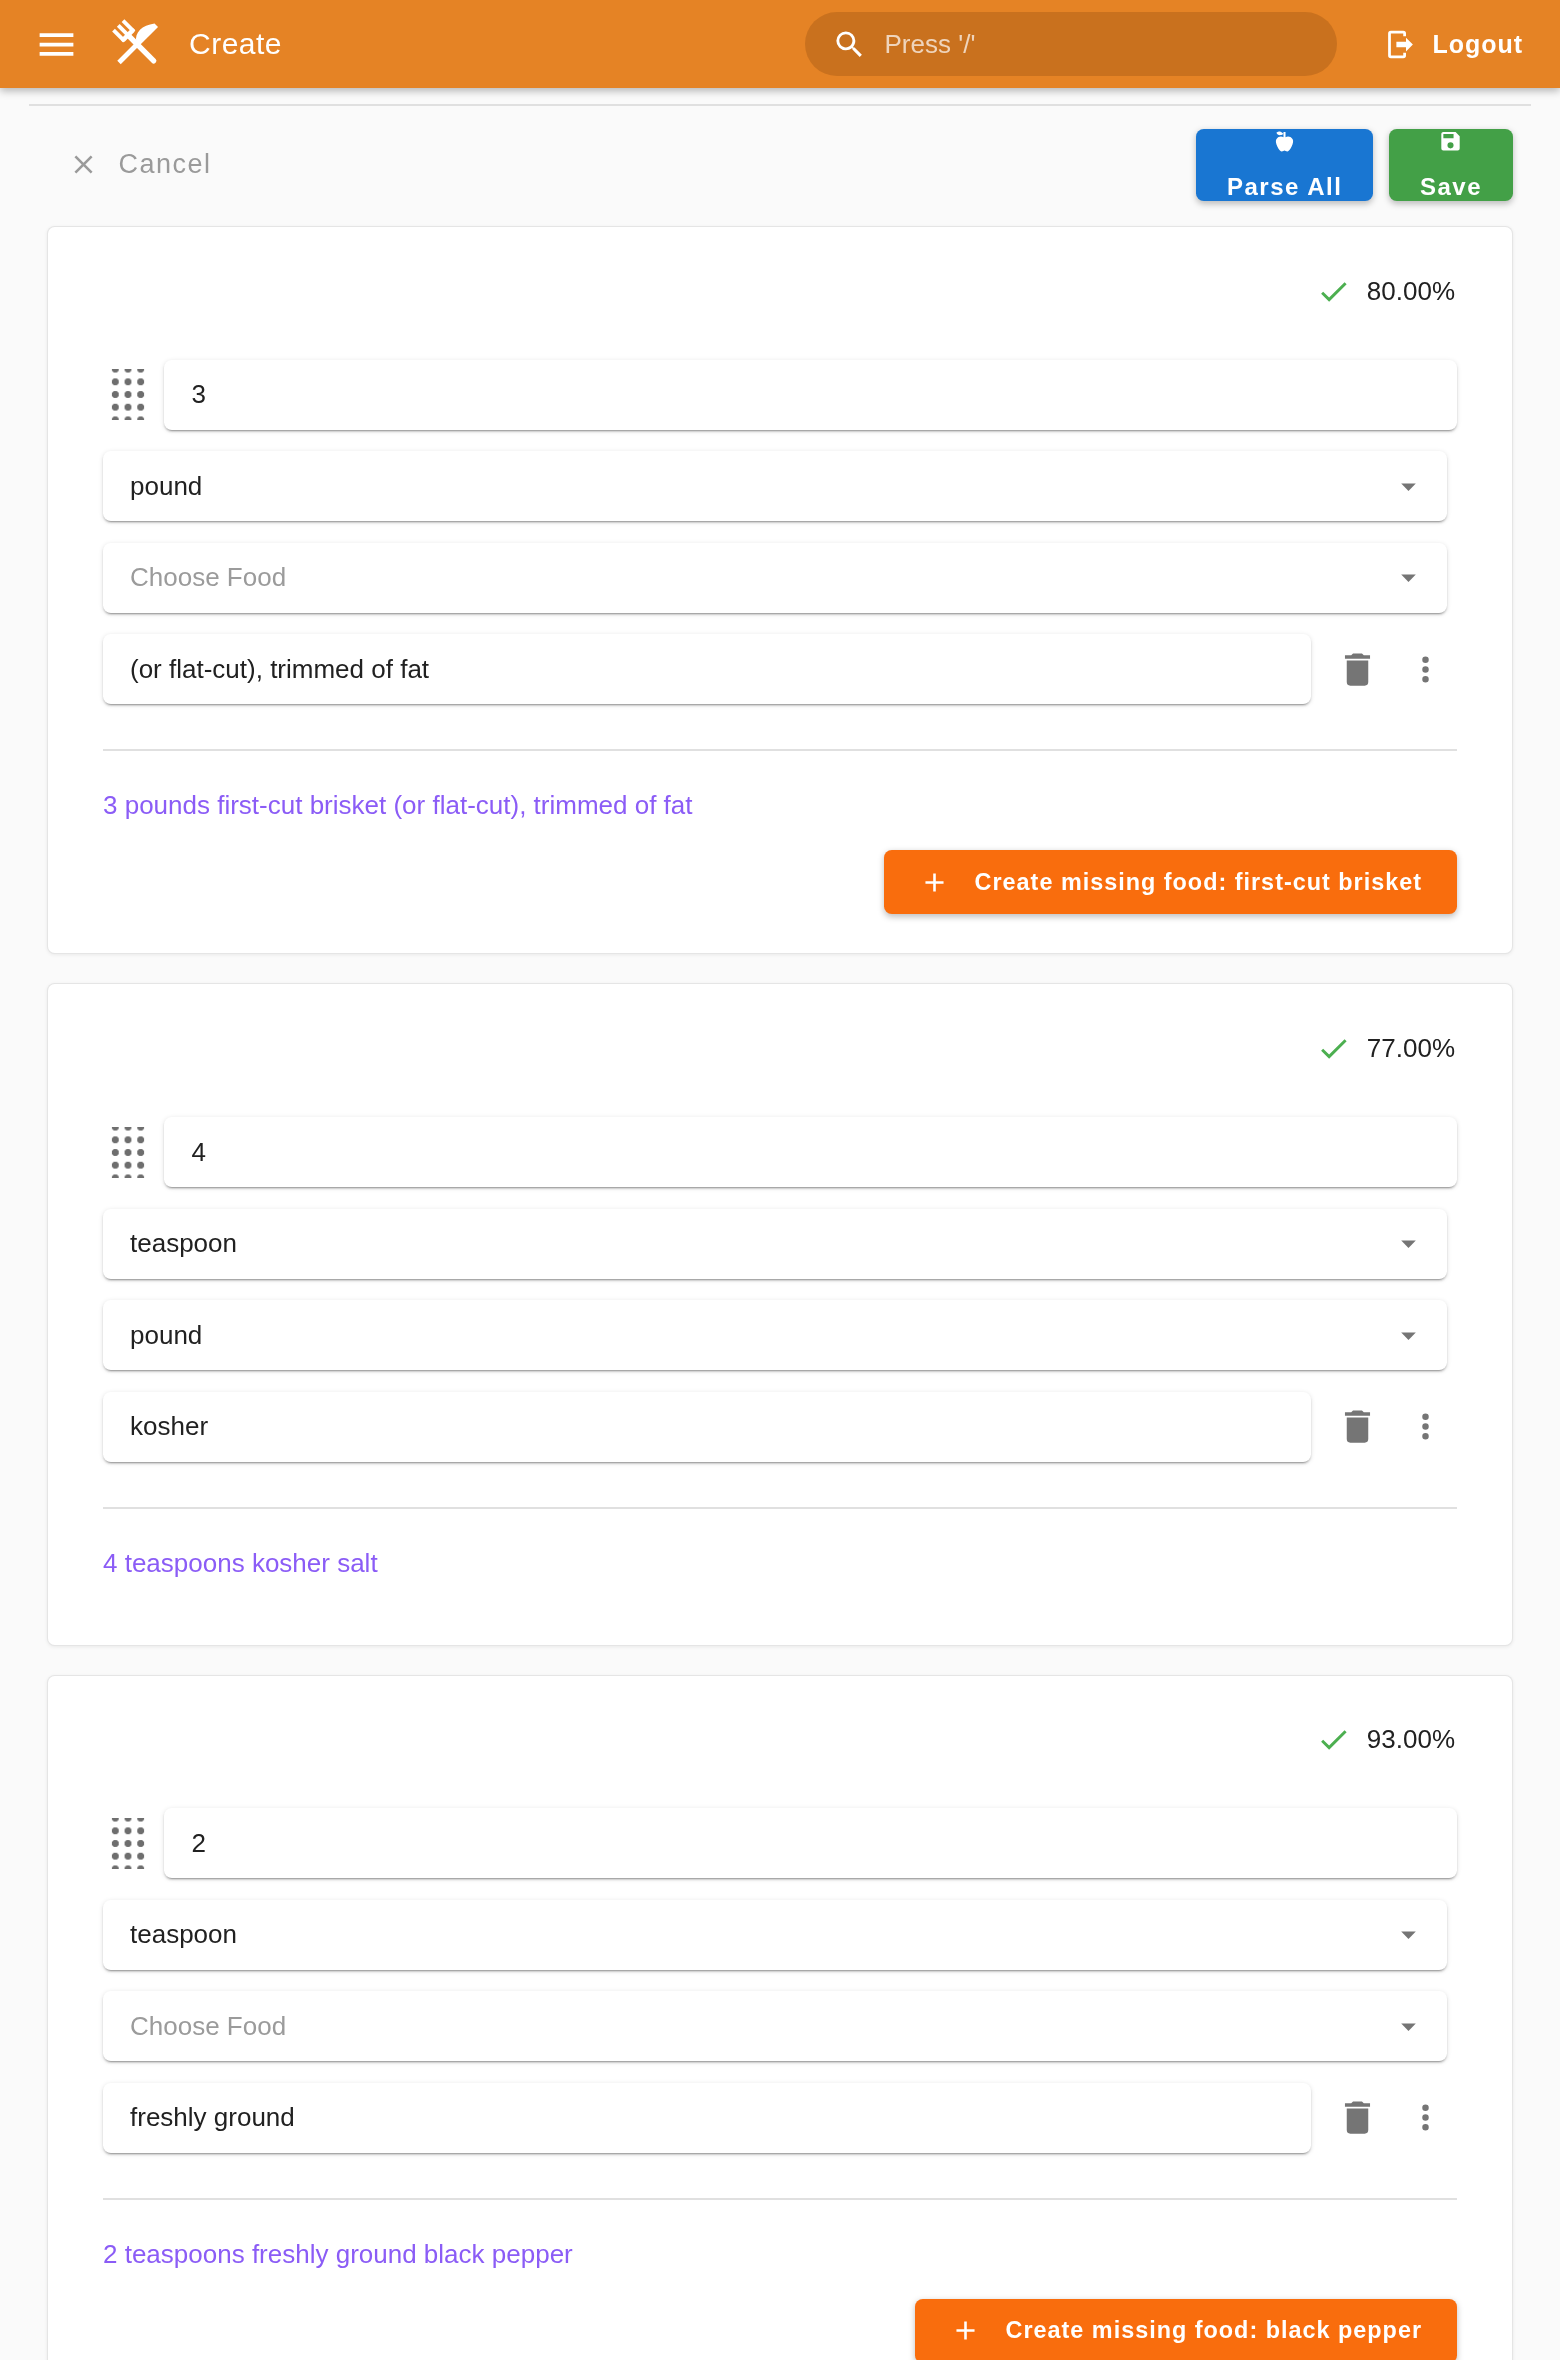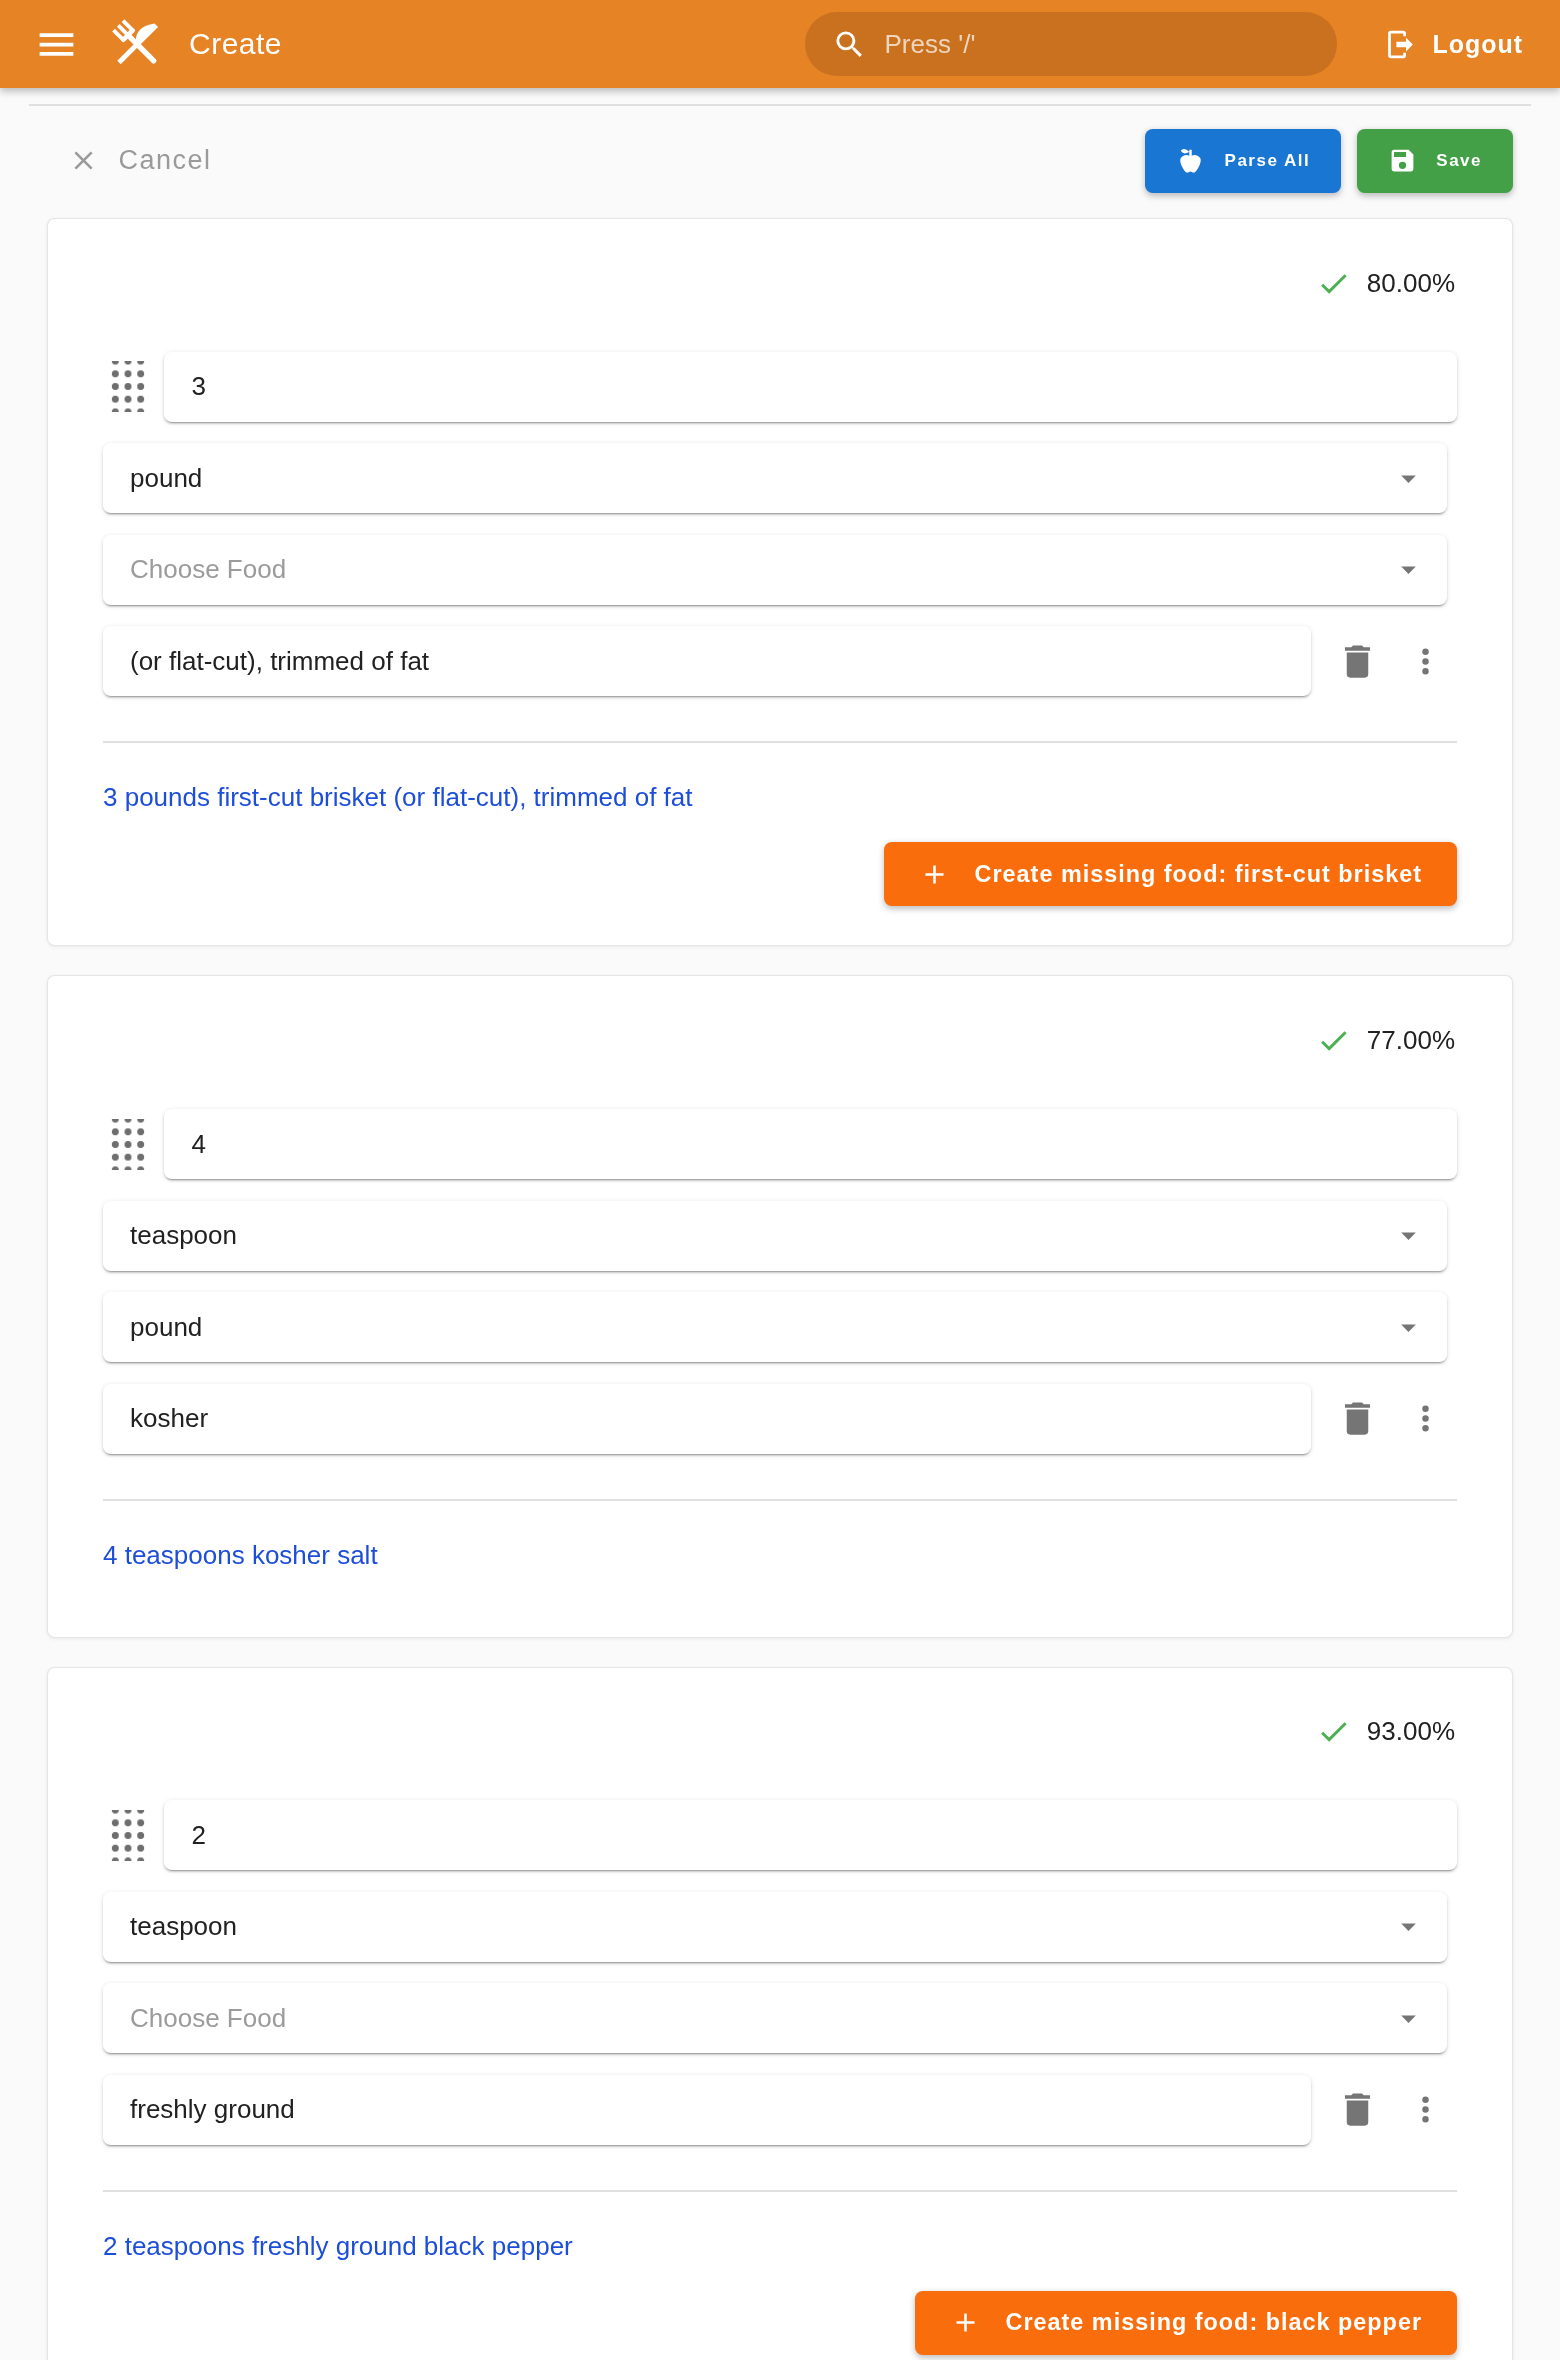--- a/index.html
+++ b/index.html
@@ -71,26 +71,27 @@
   .cancel-btn{
     background:none; border:none; cursor:pointer;
     display:flex; align-items:center; gap:19.5px;
     color:#9a9a9a; font-size:27px; font-weight:500; letter-spacing:1.5px;
     font-family:"Liberation Sans", sans-serif;
   }
   .cancel-btn svg{ width:31px; height:31px; fill:#9a9a9a; }
   .toolbar-spacer{ flex:1; }
   .btn{
     border:none; cursor:pointer;
-    height:64px; border-radius:7.8px;
+    height:72px; border-radius:7.8px;
     display:inline-flex; align-items:center; gap:19.5px;
     padding:0 31px;
-    color:#fff; font-size:17px; font-weight:700; letter-spacing:1.5px;
+    color:#fff; font-size:24px; font-weight:700; letter-spacing:1.5px;
     box-shadow:0 2.9px 5.9px rgba(0,0,0,0.25);
     font-family:"Liberation Sans", sans-serif;
+    flex-direction:column;
   }
   .btn svg{ width:29px; height:29px; fill:#fff; }
   .parse-all-btn{ background:var(--color-parse-all-bg,#1976D2); margin-right:15.6px; }
   .save-btn{ background:var(--color-save-bg,#43A047); }
 
   
   .cards{ padding:0 47px; }
   .card{
     background:#fff;
     border:1px solid rgba(0,0,0,0.10);
@@ -138,21 +139,21 @@
     background:none; border:none; cursor:pointer;
     color:#757575; padding:0;
     display:flex; align-items:center; justify-content:center;
   }
   .trash-btn{ margin-left:25px; }
   .trash-btn svg{ width:43px; height:43px; fill:#757575; }
   .kebab-btn{ margin-left:27px; }
   .kebab-btn svg{ width:39px; height:39px; fill:#757575; }
 
   .card-divider{ border-top:2px solid #e0e0e0; margin-top:45px; }
-  .original-text{ margin-top:39px; font-size:26px; color:#1d4ed8; }
+  .original-text{ margin-top:39px; font-size:26px; color:#8b5cf6; }
   .create-row{ display:flex; justify-content:flex-end; margin-top:29px; }
   .create-btn{
     border:none; cursor:pointer;
     background:var(--color-create-food-bg,#F96D0D);
     height:64px; border-radius:7.8px;
     display:inline-flex; align-items:center; gap:25px;
     padding:0 35px;
     color:#fff; font-size:23.4px; font-weight:700; letter-spacing:1px;
     box-shadow:0 2.9px 5.9px rgba(0,0,0,0.25);
     font-family:"Liberation Sans", sans-serif;

